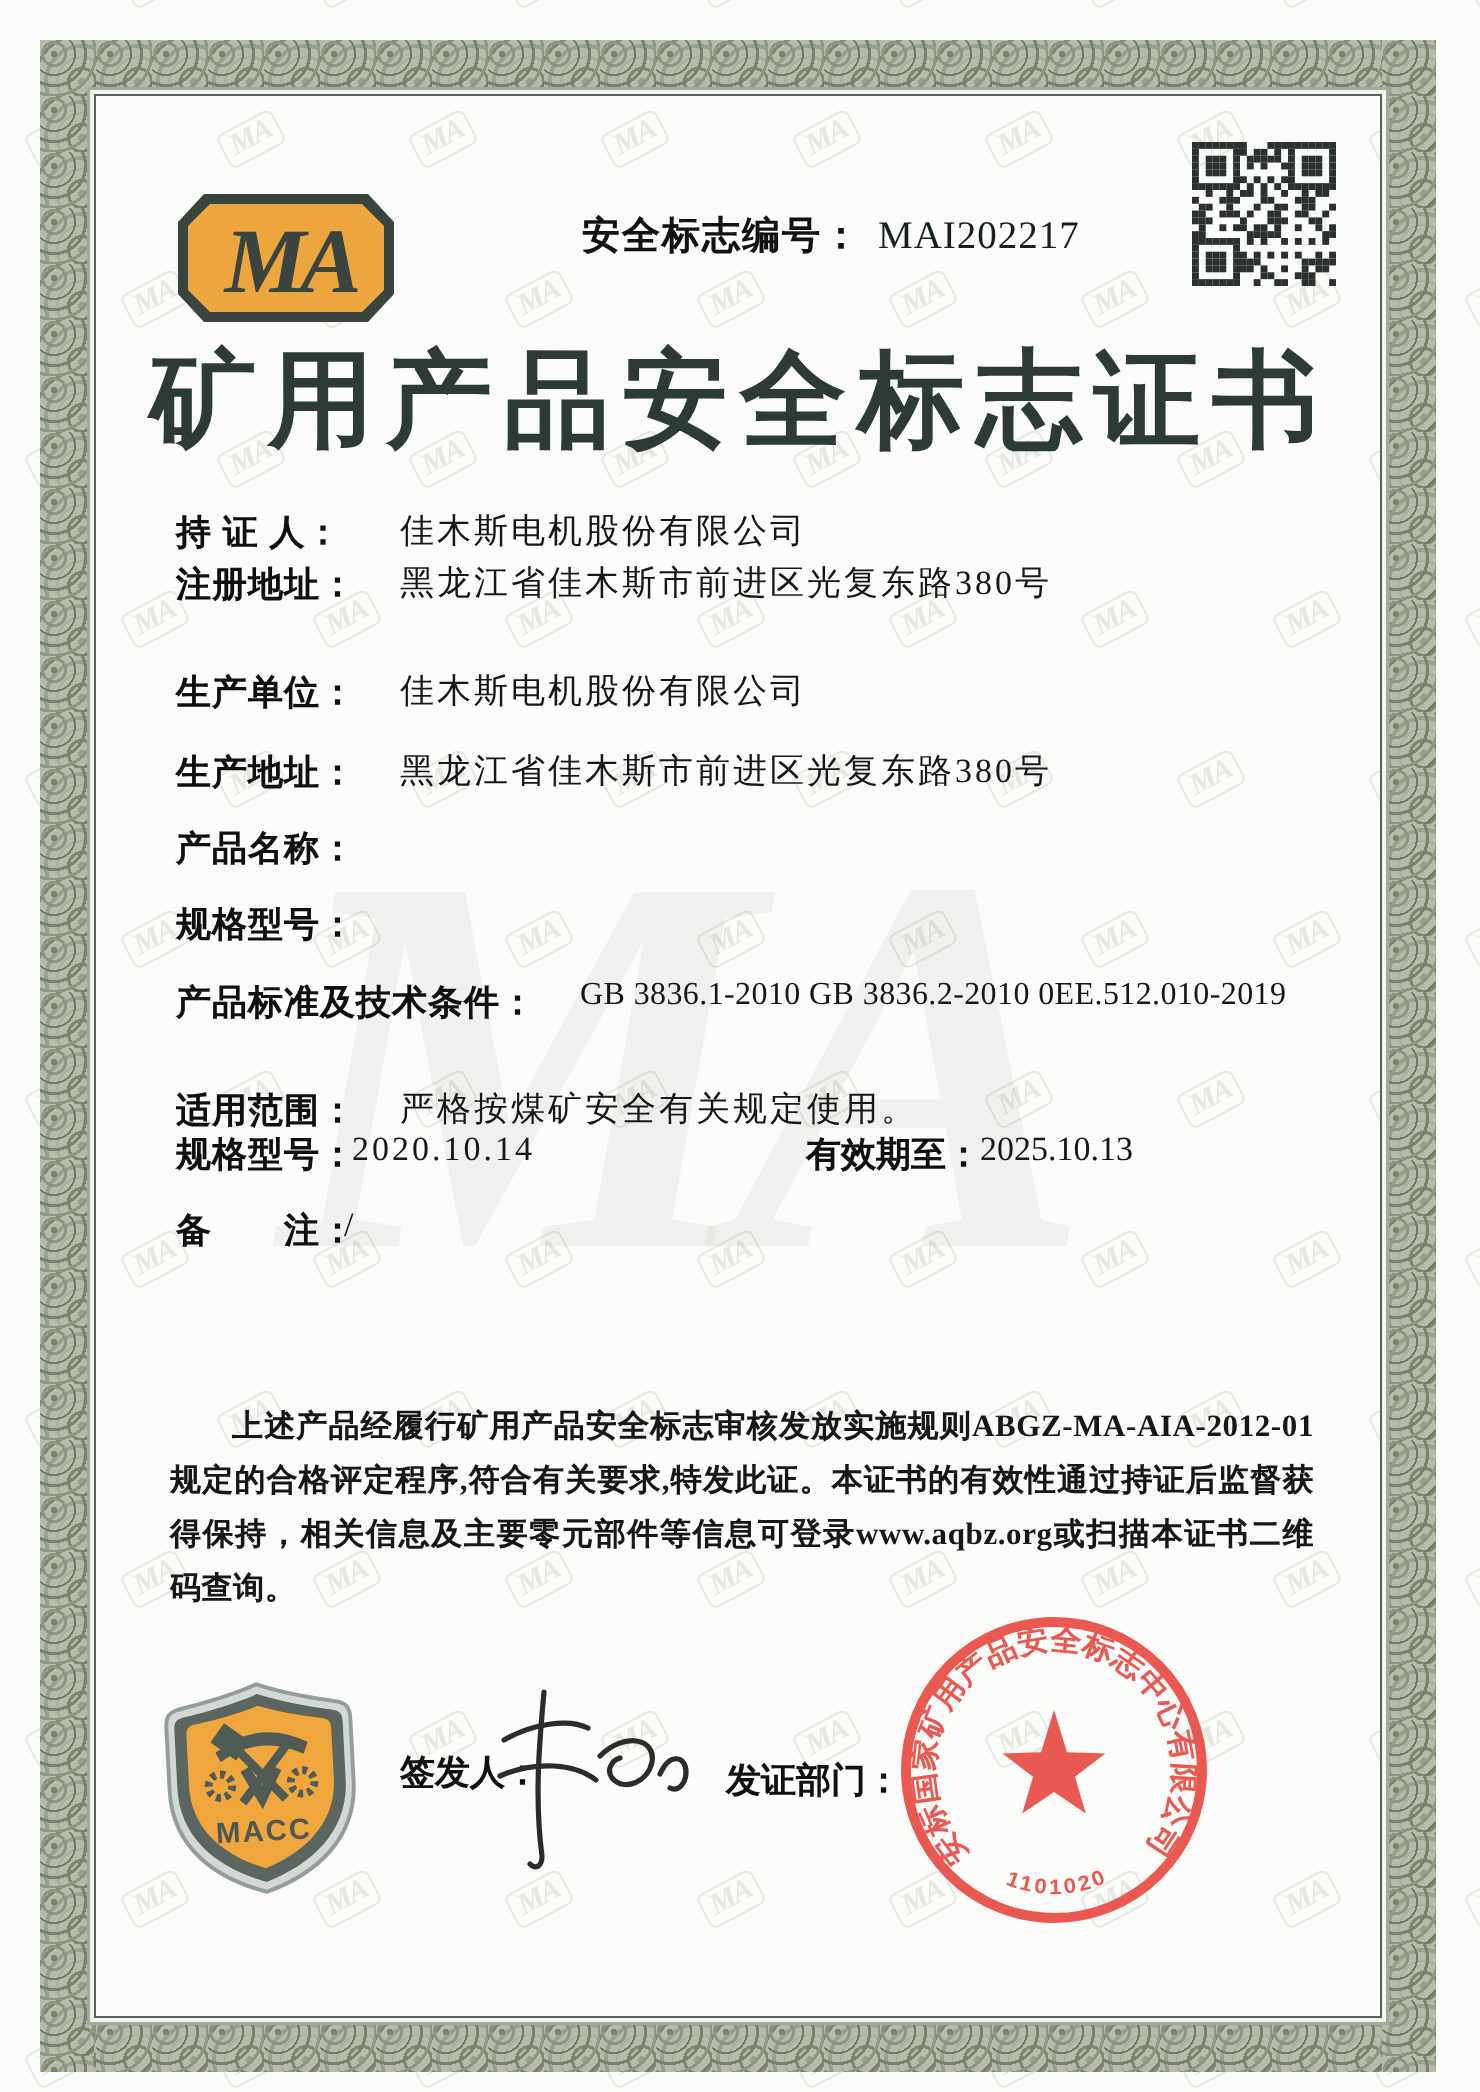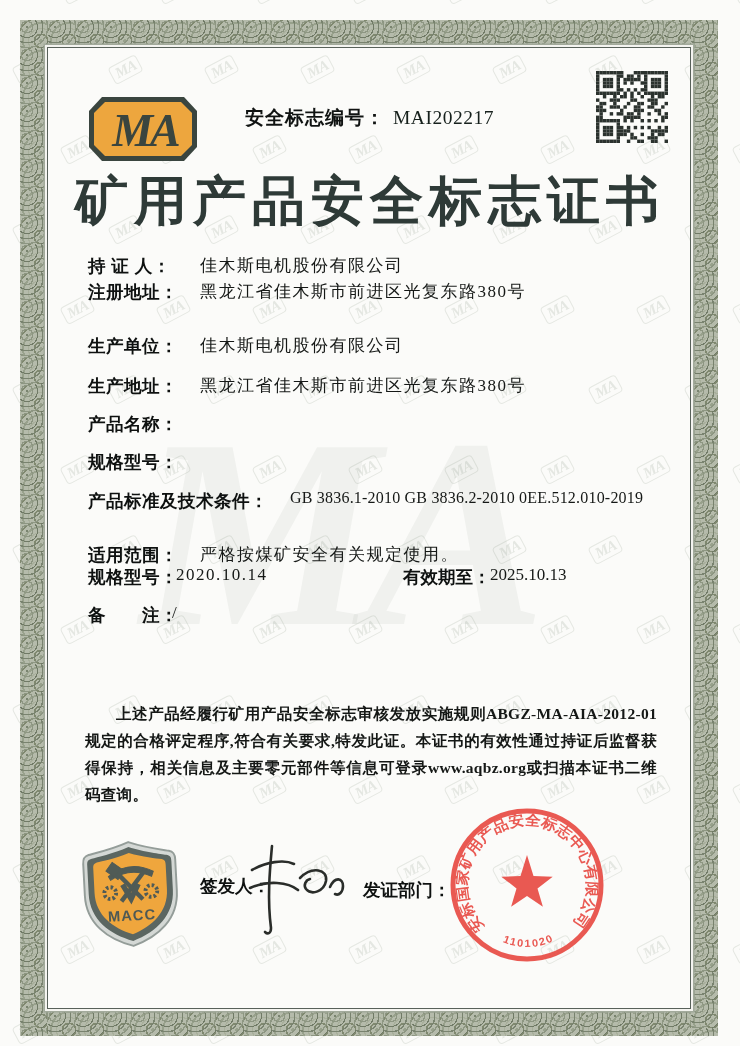--- a/index.html
+++ b/index.html
@@ -21,21 +21,21 @@
   .band-top{left:20px;right:22px;top:20px;height:27px;}
   .band-bottom{left:20px;right:22px;bottom:10px;height:27px;}
   .band-left{left:20px;top:20px;bottom:10px;width:27px;}
   .band-right{right:22px;top:20px;bottom:10px;width:27px;}
   .inner-frame{position:absolute;left:47px;top:47px;right:49px;bottom:37px;z-index:1;
       border:1.6px solid #58615a;box-shadow:0 0 0 2px #f4f4f0,0 0 0 3.5px #a2aa9b;pointer-events:none;}
   .content{position:absolute;inset:0;z-index:2;}
   
   .ma-logo{position:absolute;left:88px;top:96px;}
   .certno{position:absolute;left:245px;top:105px;white-space:nowrap;}
-  .certno .lbl{font-weight:700;font-size:19px;color:#101312;letter-spacing:1px;}
+  .certno .lbl{font-weight:700;font-size:19px;color:#101312;letter-spacing:1px;margin-left:46px;}
   .certno .val{font-family:"Liberation Serif",serif;font-size:19.5px;color:#16201c;letter-spacing:.5px;margin-left:8px;}
   .qr{position:absolute;left:596px;top:71px;width:72px;height:72px;}
   .title{position:absolute;left:0;right:0;top:174px;text-align:center;
       font-family:"Liberation Serif",serif;font-weight:900;font-size:53px;line-height:54px;
       color:#2e3a37;letter-spacing:6px;}
   
   .row{position:absolute;left:88px;right:70px;height:26px;white-space:nowrap;}
   .row .lbl{font-weight:700;font-size:17.5px;color:#0e1110;letter-spacing:.5px;}
   .row .val{position:absolute;left:112px;top:0;font-family:"Liberation Serif",serif;
       font-size:17px;color:#151816;letter-spacing:1.5px;}

